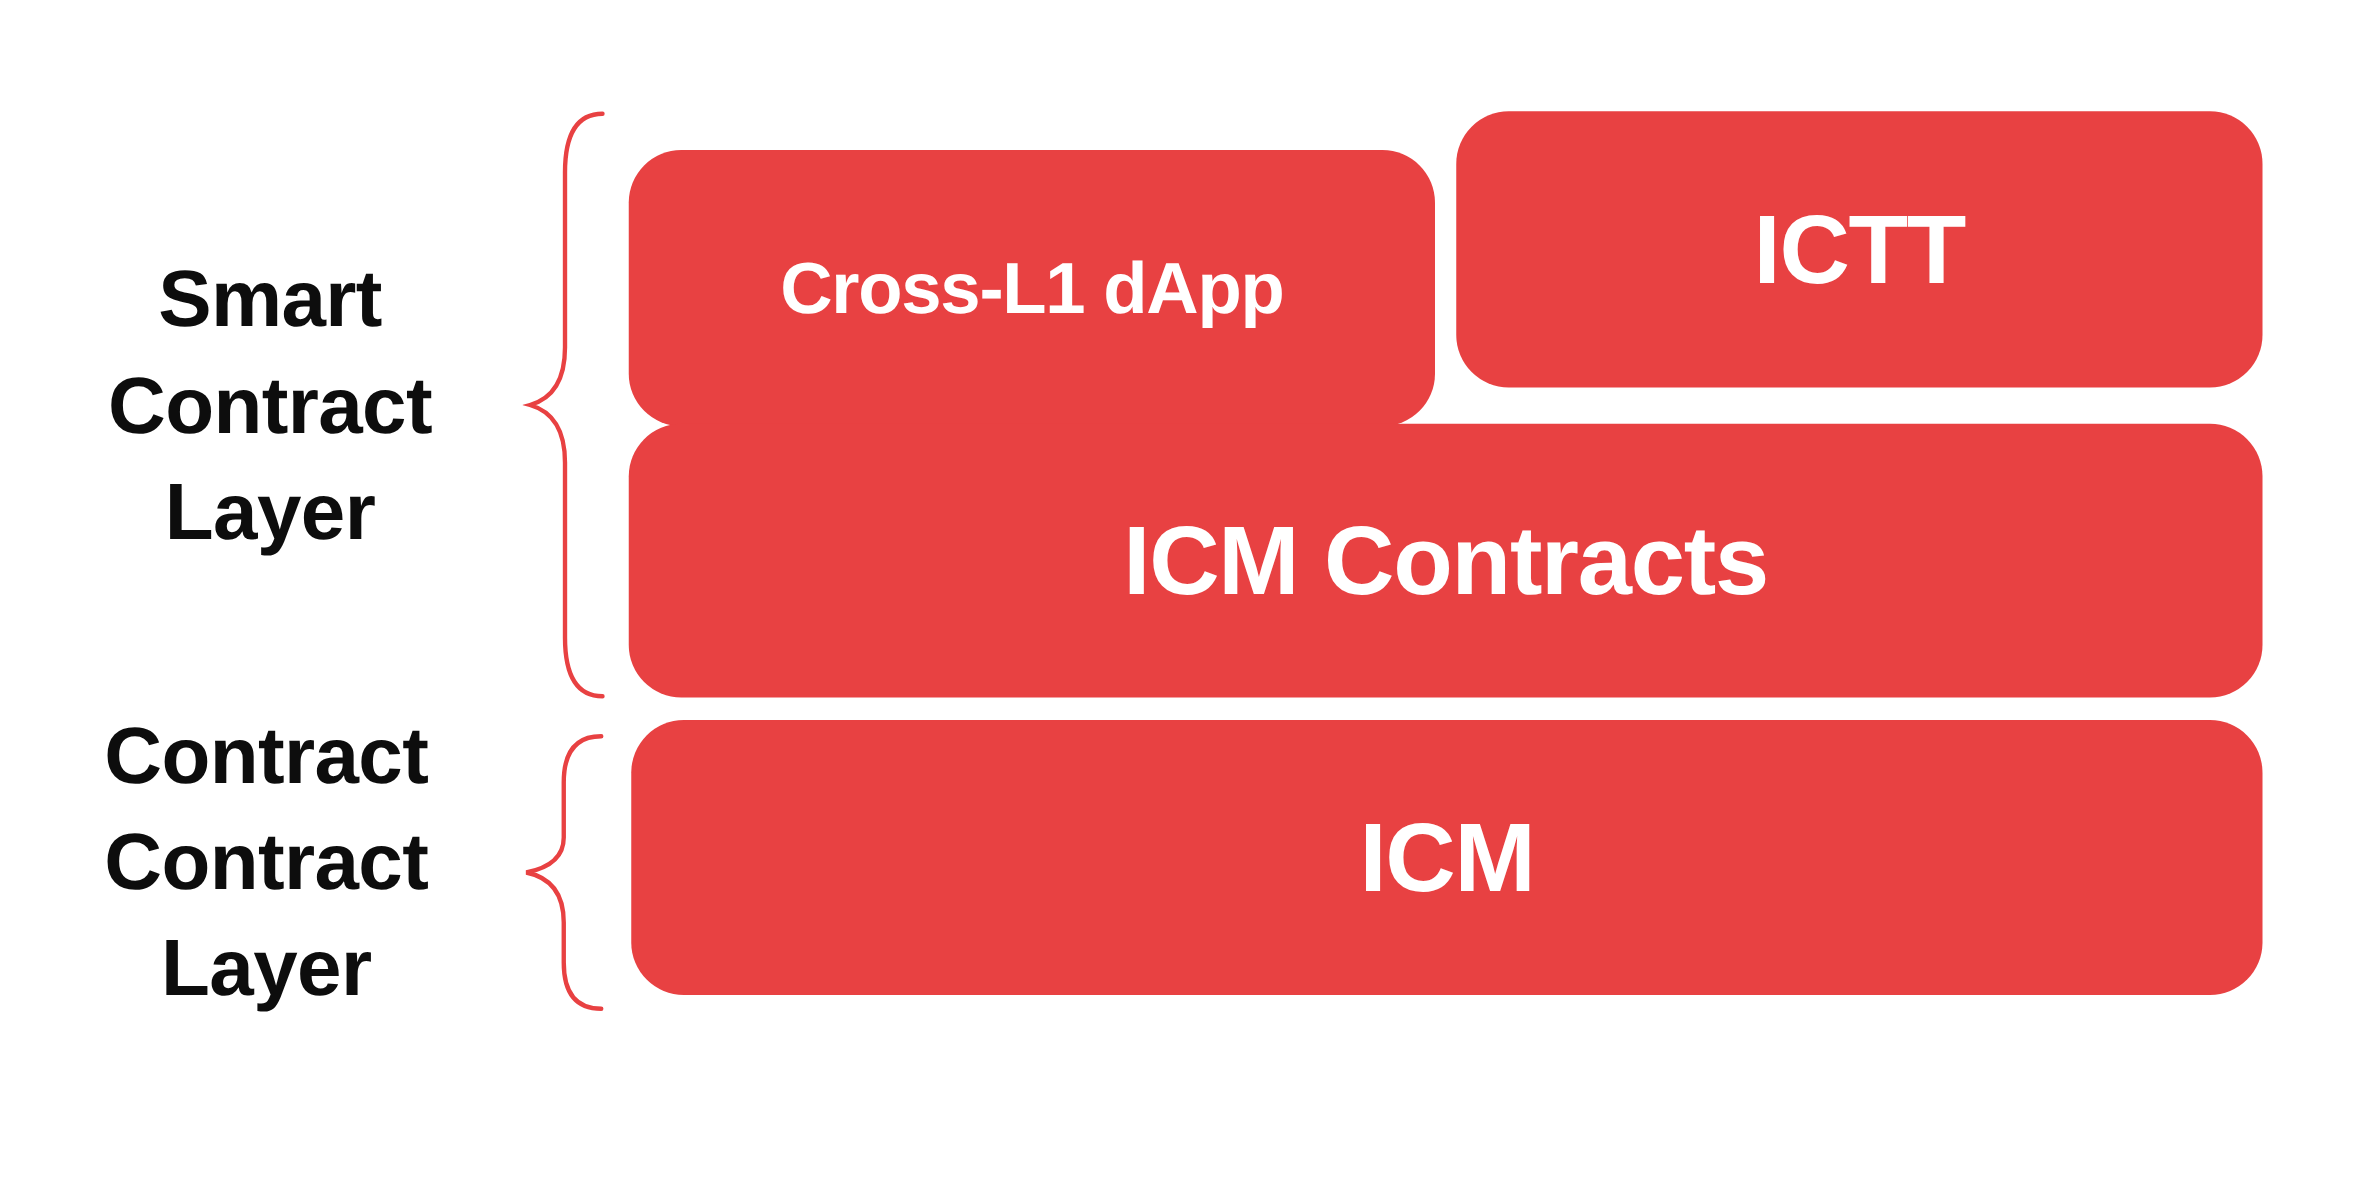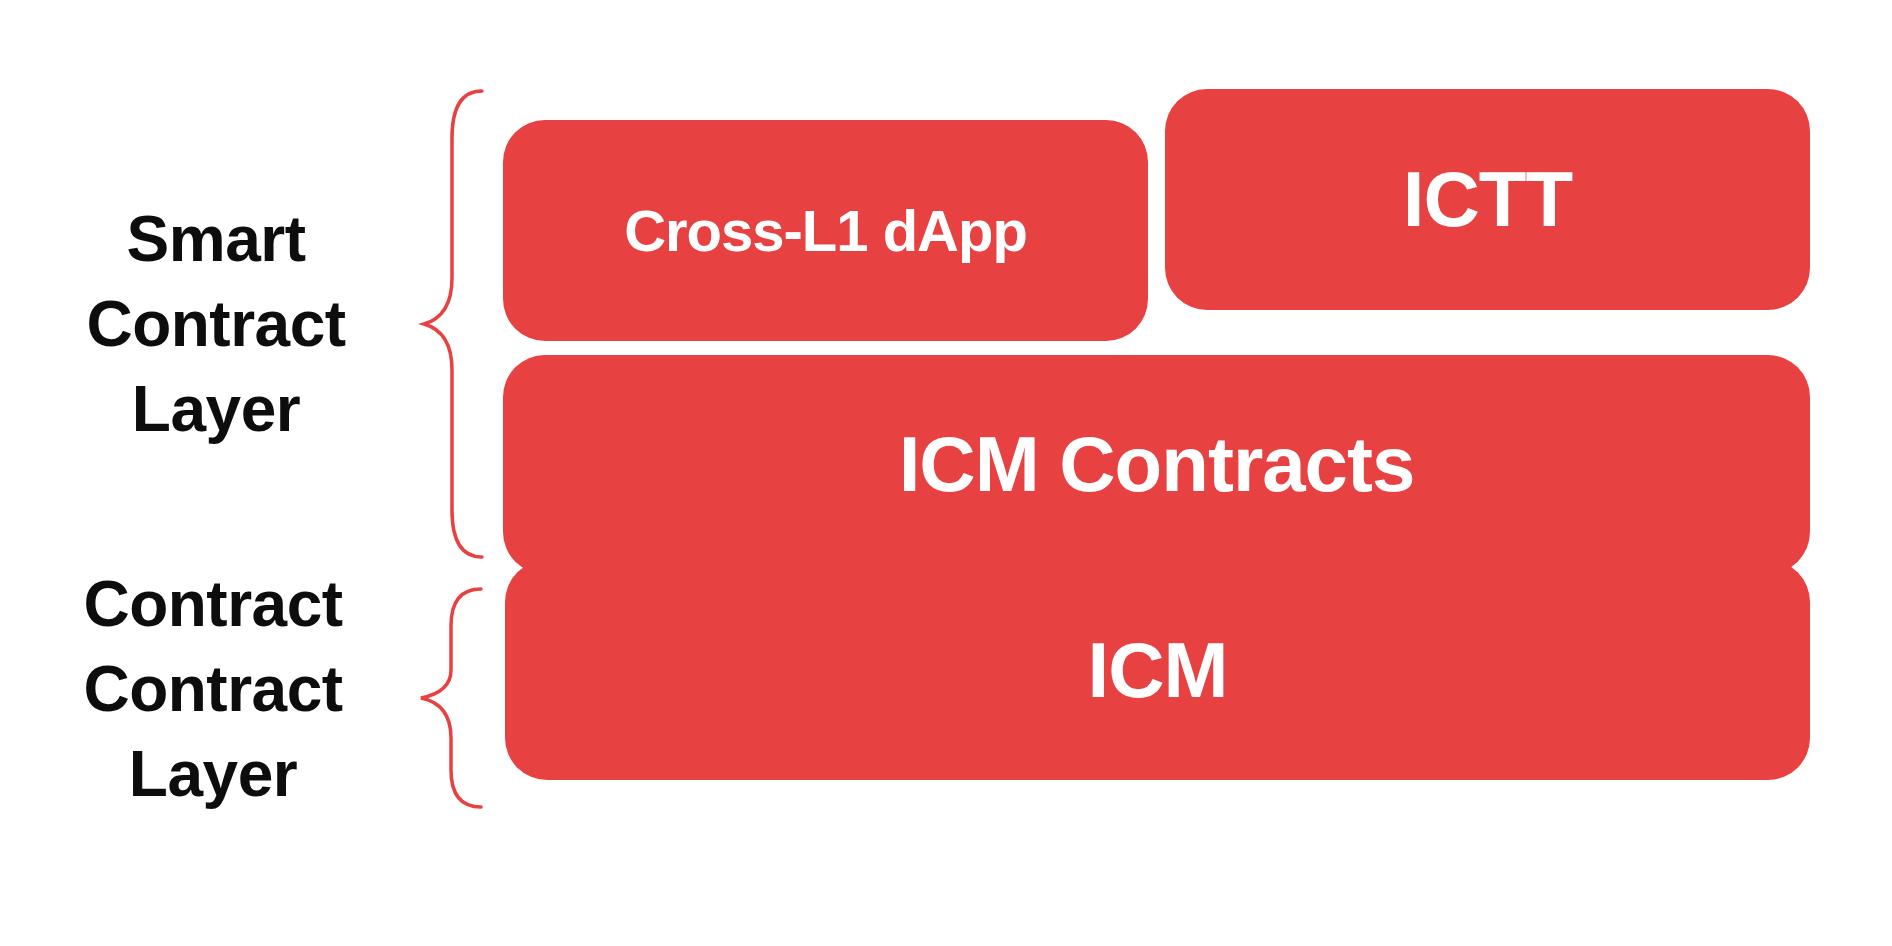--- a/index.html
+++ b/index.html
@@ -41,22 +41,22 @@
     border-radius: 42px;
     display: flex;
     align-items: center;
     justify-content: center;
     color: #ffffff;
     font-weight: 700;
     letter-spacing: -1px;
   }
   .box-cross { left: 503px;  top: 89px;  width: 645px;  height: 221px; font-size: 58px; margin-top: 31px; }
   .box-ictt  { left: 1165px; top: 89px;  width: 645px;  height: 221px; font-size: 78px; }
-  .box-icmc  { left: 503px;  top: 339px; width: 1307px; height: 219px; font-size: 78px; margin-top: 16px; }
-  .box-icm   { left: 505px;  top: 560px; width: 1305px; height: 220px; font-size: 78px; }
+  .box-icmc  { left: 503px;  top: 339px; width: 1307px; height: 219px; font-size: 78px; }
+  .box-icm   { left: 505px;  top: 576px; width: 1305px; height: 220px; font-size: 78px; }
 </style>
 </head>
 <body>
 
 <div class="canvas">
 
   <div class="layer-label sc-label">
     <div>Smart</div>
     <div>Contract</div>
     <div>Layer</div>

